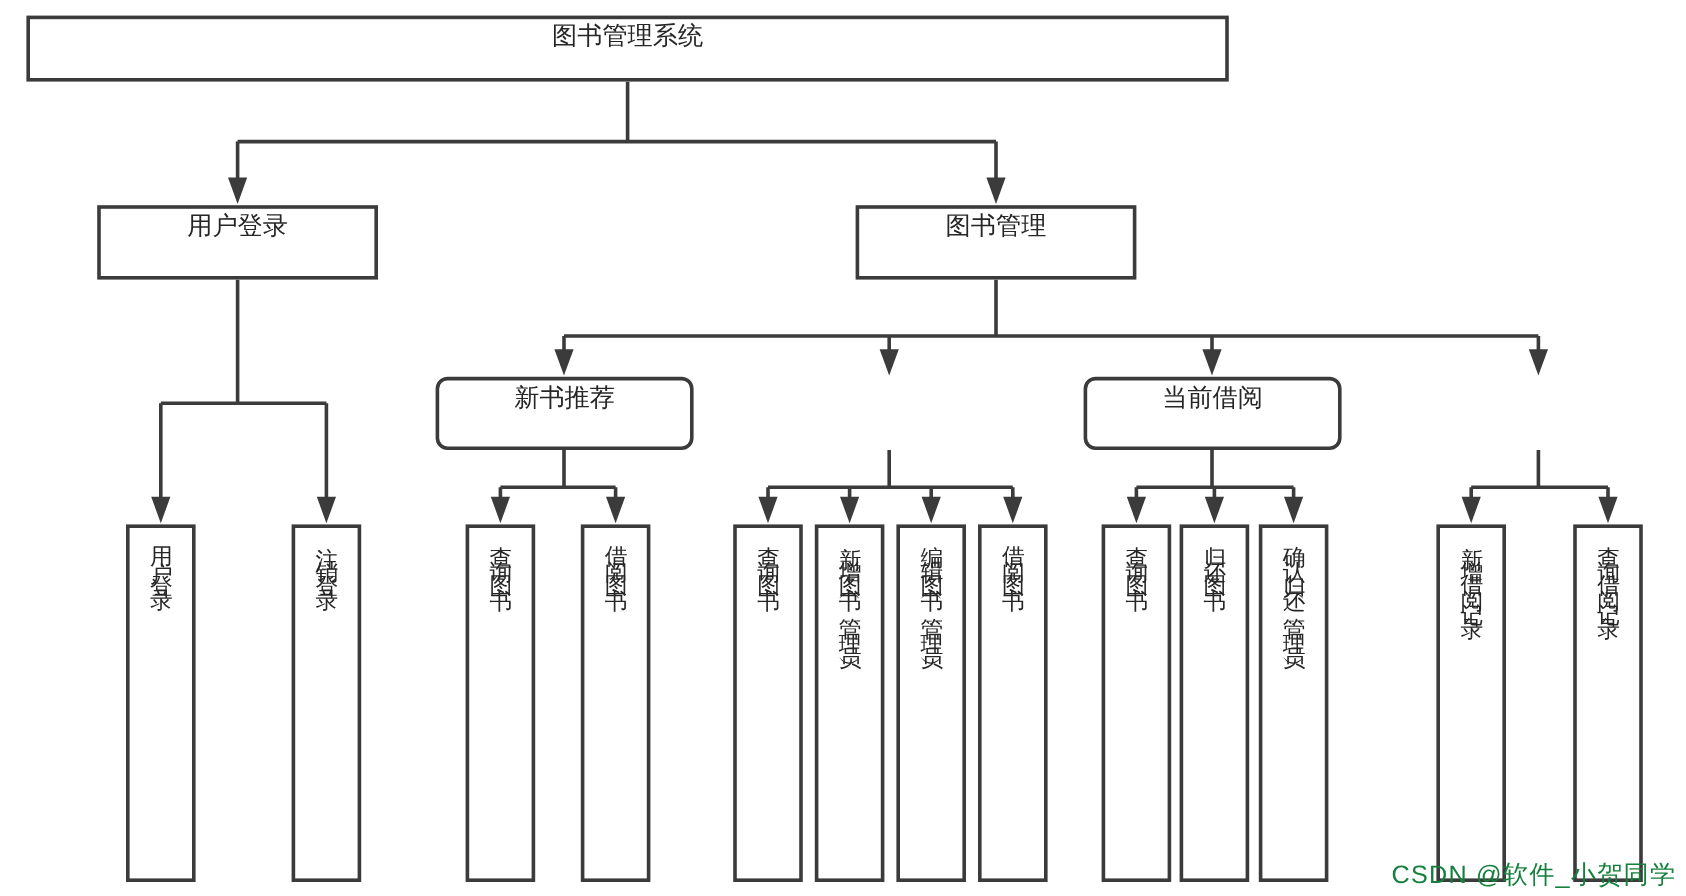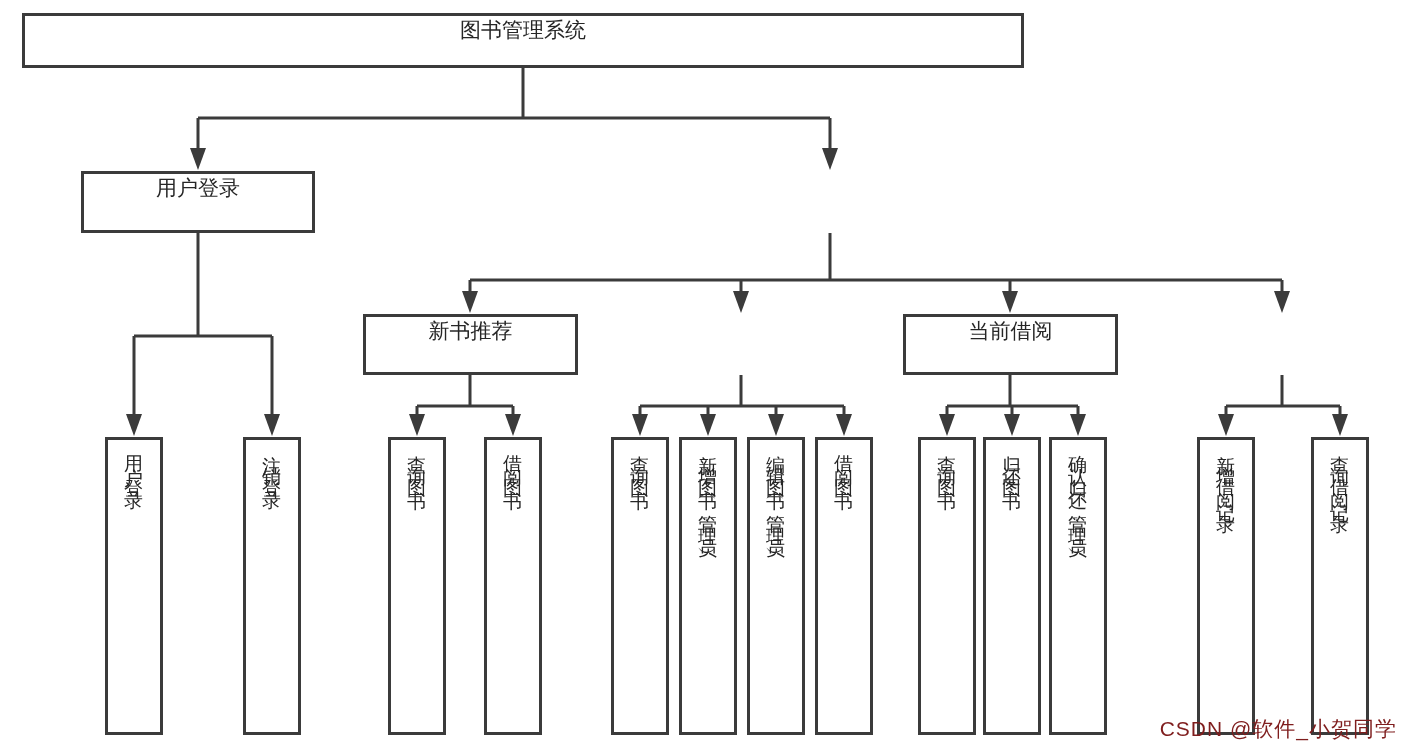--- a/index.html
+++ b/index.html
@@ -27,36 +27,36 @@
     box-sizing: border-box;
     border: 3px solid #3b3b3b;
     background: #ffffff;
     display: flex;
     align-items: flex-start;
     justify-content: center;
     color: #262626;
   }
   .rootbox  { left: 22px;  top: 13px;  width: 1002px; height: 55px; font-size: 21px; }
   .l2box    { top: 171px;  width: 234px; height: 62px; font-size: 21px; }
-  .l3box    { top: 314px;  width: 215px; height: 61px; font-size: 21px; }
+  .l3box    { top: 314px;  width: 215px; height: 61px; font-size: 21px; border-radius: 10px; }
   .vbox     { top: 437px;  width: 58px;  height: 298px; font-size: 19px; }
   .vtext {
     writing-mode: vertical-rl;
     text-orientation: mixed;
     letter-spacing: 12px;
     line-height: 1;
     max-height: 284px;
     white-space: nowrap;
   }
   .watermark {
     position: absolute;
     right: 8px;
     bottom: 4px;
     font-size: 21px;
-    color: #7f1d1d;
+    color: #15803d;
     letter-spacing: 1px;
   }
 </style>
 </head>
 <body>
 
 <div class="stage">
 
   <svg class="connectors" viewBox="0 0 1405 747" xmlns="http://www.w3.org/2000/svg" aria-hidden="true">
     <g stroke="#3b3b3b" stroke-width="3" fill="none">
@@ -101,20 +101,23 @@
     </g>
   </svg>
 
   <div class="node rootbox">
     <span>图书管理系统</span>
   </div>
 
   <div class="node l2box" style="left:81px">
     <span>用户登录</span>
   </div>
+  <div class="node l2box" style="left:713px">
+    <span>图书管理</span>
+  </div>
 
   <div class="node l3box" style="left:363px">
     <span>新书推荐</span>
   </div>
   <div class="node l3box" style="left:903px">
     <span>当前借阅</span>
   </div>
 
   <div class="node vbox" style="left:105px">
     <span class="vtext">用户登录</span>

